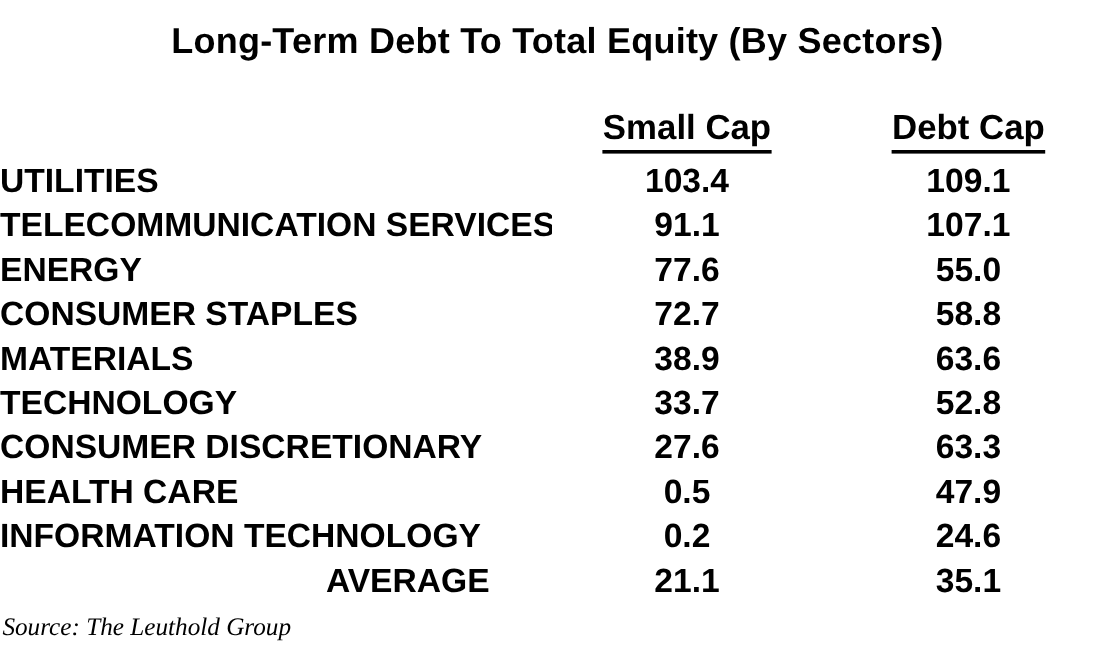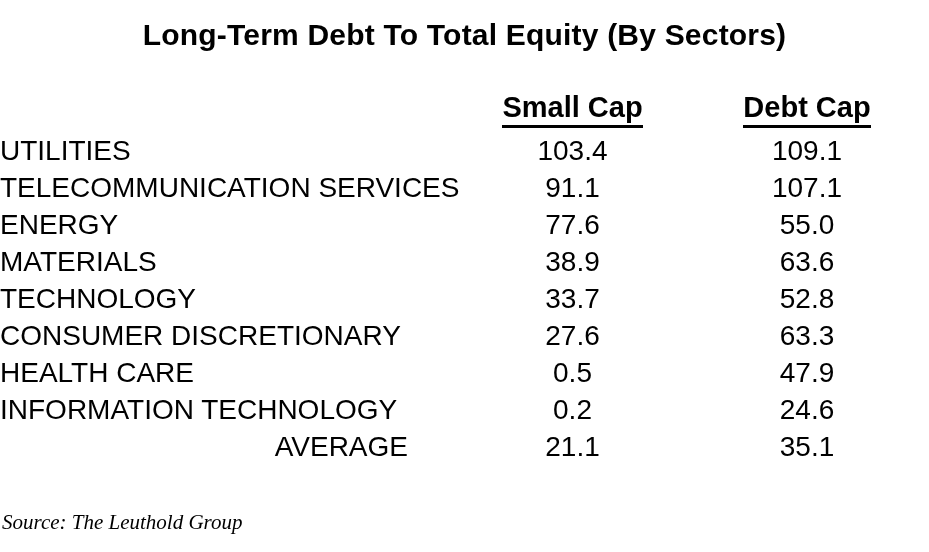--- a/index.html
+++ b/index.html
@@ -39,21 +39,21 @@
     border-collapse: collapse;
     table-layout: fixed;
   }
   table.data col.c-label { width: 460px; }
   table.data col.c-small { width: 225px; }
   table.data col.c-large { width: 244px; }
 
   table.data th, table.data td {
     padding: 0;
     font-size: 28px;
-    font-weight: normal;
+    font-weight: bold;
     vertical-align: bottom;
     white-space: nowrap;
     overflow: hidden;
   }
   table.data thead th {
     height: 58px;
     font-weight: bold;
     font-size: 29px;
     padding-bottom: 4px;
   }
@@ -122,20 +122,25 @@
         <td class="label">TELECOMMUNICATION SERVICES</td>
         <td class="num">91.1</td>
         <td class="num">107.1</td>
       </tr>
       <tr>
         <td class="label">ENERGY</td>
         <td class="num">77.6</td>
         <td class="num">55.0</td>
       </tr>
       <tr>
+        <td class="label">CONSUMER STAPLES</td>
+        <td class="num">72.7</td>
+        <td class="num">58.8</td>
+      </tr>
+      <tr>
         <td class="label">MATERIALS</td>
         <td class="num">38.9</td>
         <td class="num">63.6</td>
       </tr>
       <tr>
         <td class="label">TECHNOLOGY</td>
         <td class="num">33.7</td>
         <td class="num">52.8</td>
       </tr>
       <tr>

